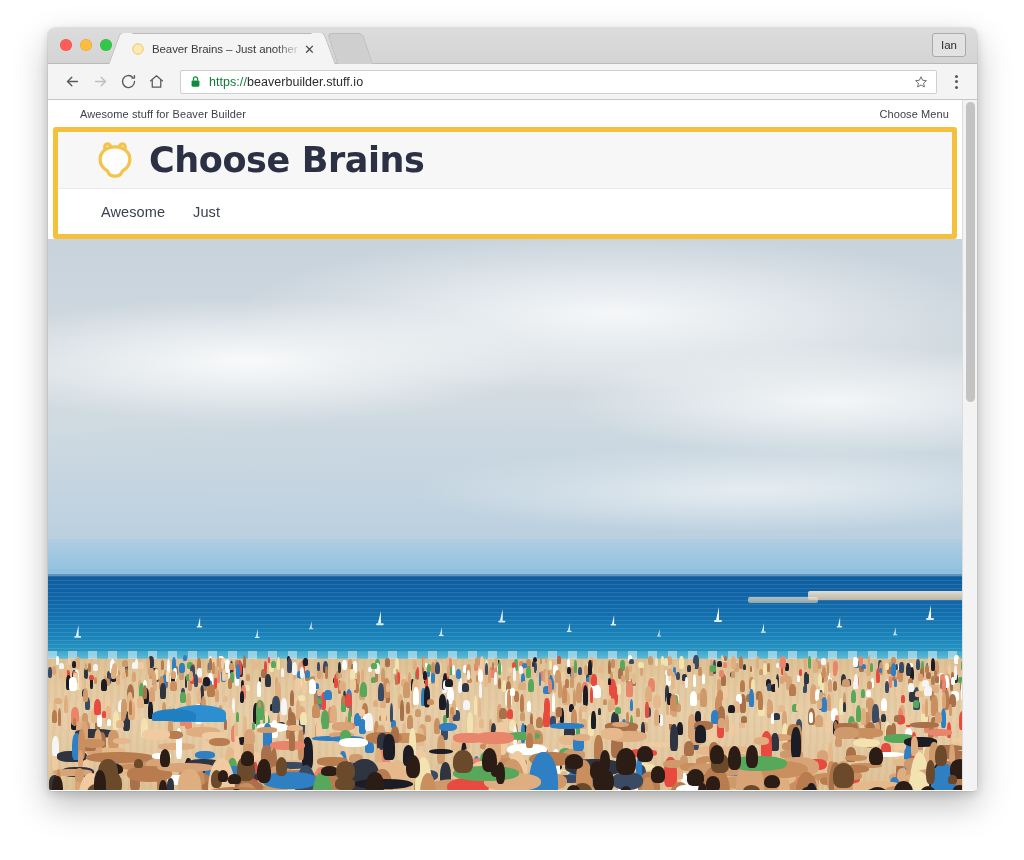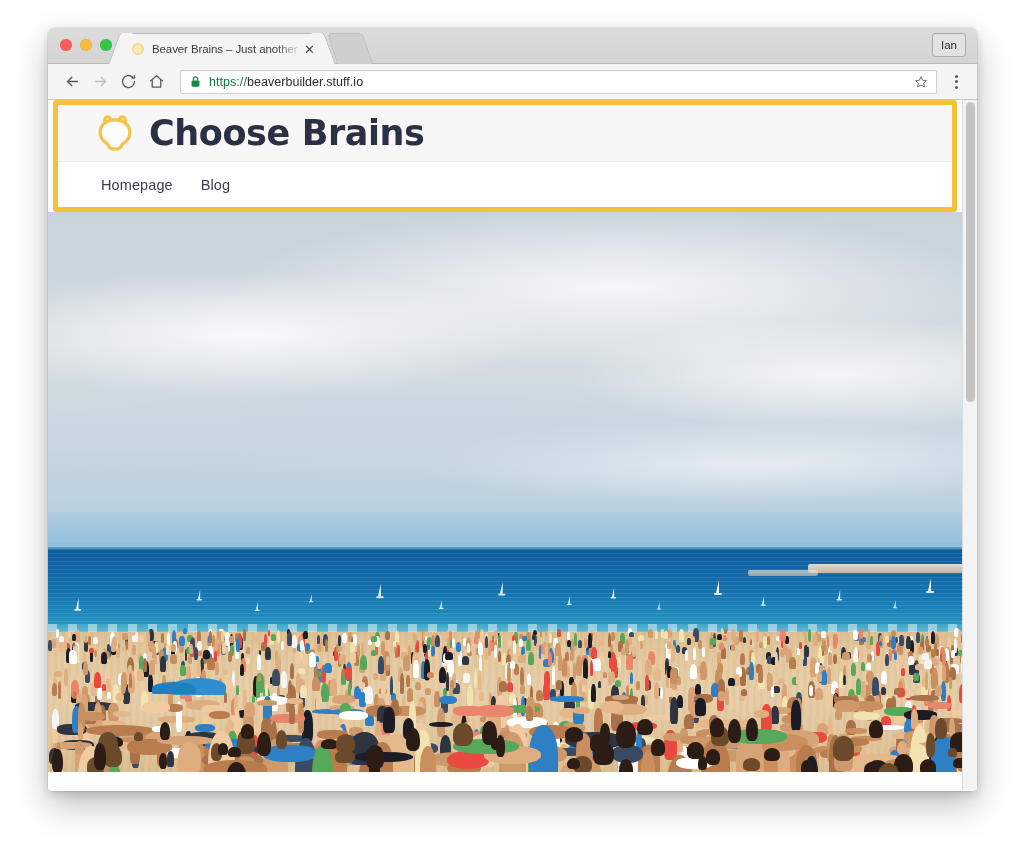--- a/index.html
+++ b/index.html
@@ -475,39 +475,43 @@
       <i></i>
         <i></i>
         <i></i>
     </div>
   </div>
 
   <div class="viewport">
 
     <div class="site-scroll">
 
+      <div class="utility-bar">
+        <span class="utility-tagline">Awesome stuff for Beaver Builder</span>
+        <span class="utility-menu">Choose Menu</span>
+      </div>
 
       <div class="header-highlight">
 
         <div class="brand-row">
           <span class="logo-mark">
             <svg width="46" height="40" viewBox="0 0 64 56" fill="none" aria-hidden="true">
               <path d="M18.5 14.5c-1.8-4.8-0.6-8.4 1.6-8.9 2.6-0.6 5.6 1.9 7.1 5.6
                        M45.5 14.5c1.8-4.8 0.6-8.4-1.6-8.9-2.6-0.6-5.6 1.9-7.1 5.6" stroke="#f3c34c" stroke-width="4.6" stroke-linecap="round" stroke-linejoin="round"></path>
               <path d="M32 9.5c-11.6 0-20.8 6.9-20.8 17.4 0 7 3.7 12.1 8.6 15.2
                        1.9 1.2 2.6 2.2 3.1 3.8 0.8 2.6 3.9 4.6 9.1 4.6 5.2 0 8.3-2 9.1-4.6
                        0.5-1.6 1.2-2.6 3.1-3.8 4.9-3.1 8.6-8.2 8.6-15.2C52.8 16.4 43.6 9.5 32 9.5z" stroke="#f3c34c" stroke-width="4.6" stroke-linejoin="round" fill="#fdfdfd"></path>
             </svg>
           </span>
           <span class="brand-name">Choose Brains</span>
         </div>
 
         <div class="nav-row">
-          <span class="nav-link">Homepage</span>
-          <span class="nav-link">Blog</span>
+          <span class="nav-link">Awesome</span>
+          <span class="nav-link">Just</span>
         </div>
       </div>
 
       <div class="hero">
         <div class="sky"></div>
         <div class="sky-lower"></div>
         <div class="haze"></div>
         <div class="horizon-band"></div>
         <div class="ocean"></div>
         <div class="surf"></div>

